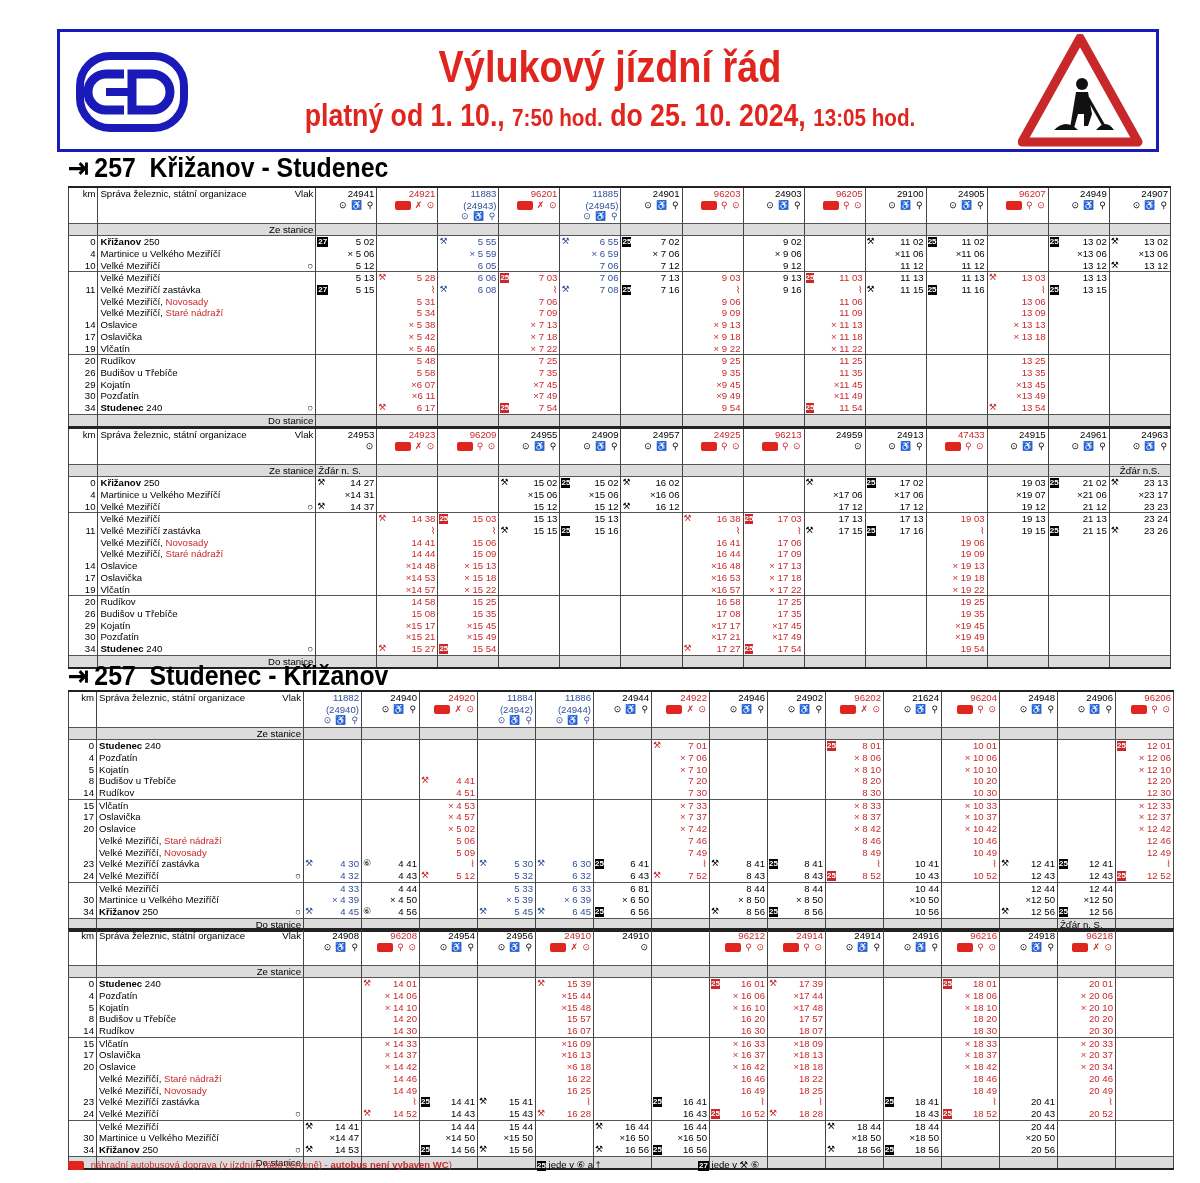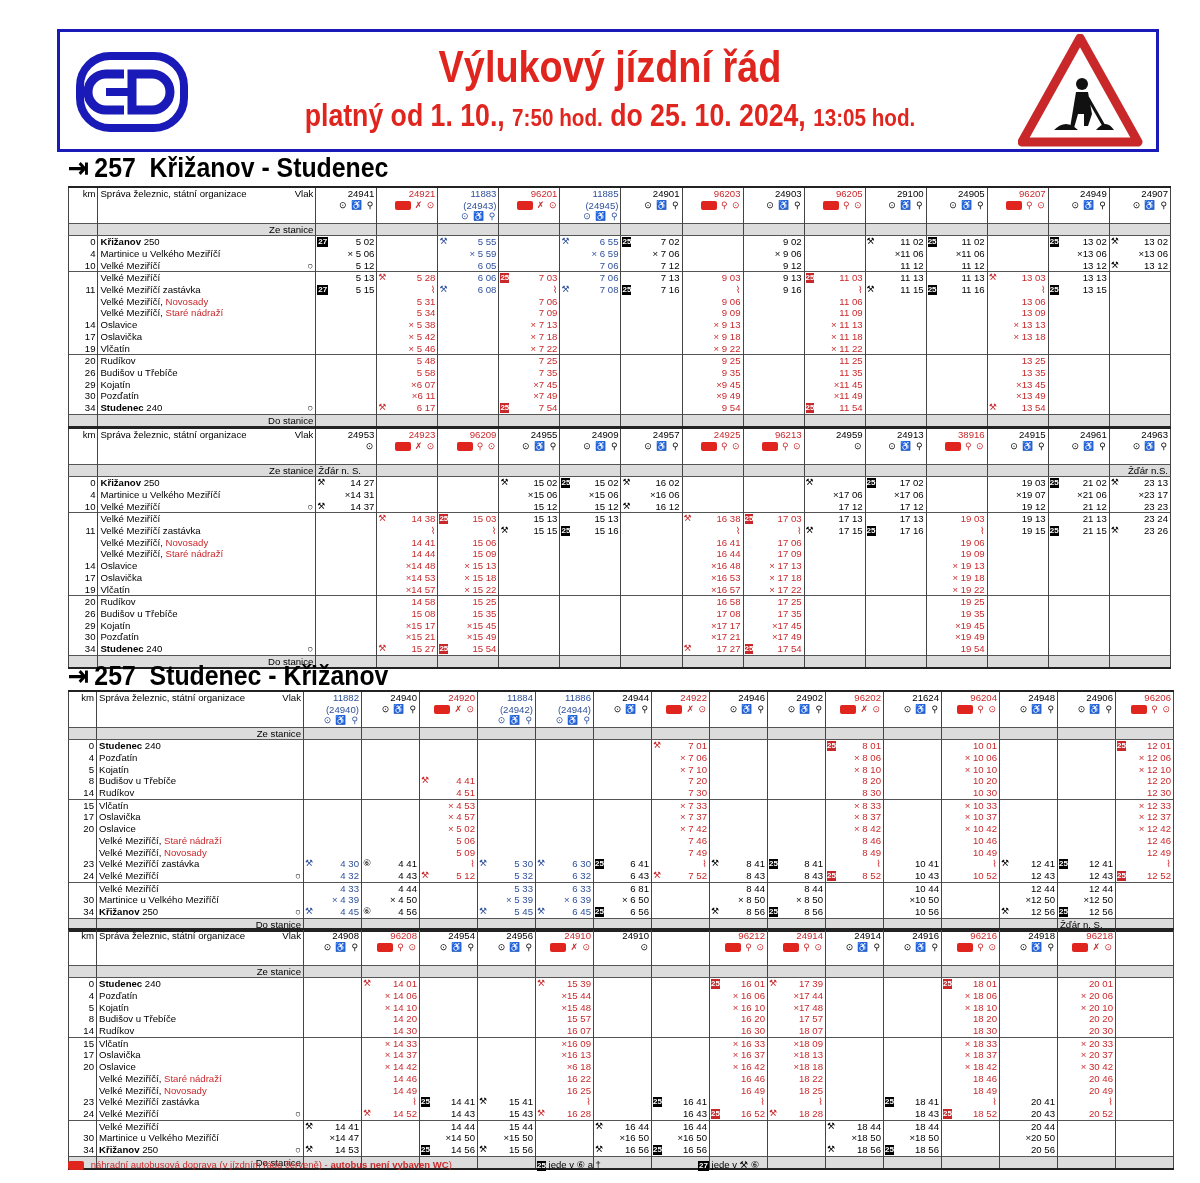--- a/index.html
+++ b/index.html
@@ -511,21 +511,21 @@
         </td>
         <td class="tn ">
           <span class="num">24959</span>
           <span class="icons">⊙</span>
         </td>
         <td class="tn ">
           <span class="num">24913</span>
           <span class="icons">⊙ ♿ ⚲</span>
         </td>
         <td class="tn red">
-          <span class="num">38916</span>
+          <span class="num">47433</span>
           <span class="icons"><span class="busi"></span>⚲ ⊙</span>
         </td>
         <td class="tn ">
           <span class="num">24915</span>
           <span class="icons">⊙ ♿ ⚲</span>
         </td>
         <td class="tn ">
           <span class="num">24961</span>
           <span class="icons">⊙ ♿ ⚲</span>
         </td>
@@ -543,21 +543,21 @@
         <td style="text-align:left"></td>
         <td style="text-align:left"></td>
         <td style="text-align:left"></td>
         <td style="text-align:left"></td>
         <td style="text-align:left"></td>
         <td style="text-align:left"></td>
         <td style="text-align:left"></td>
         <td style="text-align:left"></td>
         <td style="text-align:left"></td>
         <td style="text-align:left"></td>
-        <td style="text-align:right">Žďár n.S.</td>
+        <td style="text-align:center">Žďár n.S.</td>
       </tr>
       <tr class="">
         <td class="km">0</td>
         <td><span class="bold">Křižanov</span> 250</td>
         <td class="cell "><span class="mk"><span>⚒</span></span>14 27</td>
         <td class="cell red"></td>
         <td class="cell red"></td>
         <td class="cell "><span class="mk"><span>⚒</span></span>15 02</td>
         <td class="cell "><span class="mk"><span class="b25">25</span></span>15 02</td>
         <td class="cell "><span class="mk"><span>⚒</span></span>16 02</td>
@@ -1503,21 +1503,21 @@
         <td class="cell "></td>
         <td class="cell red">×6 18</td>
         <td class="cell "></td>
         <td class="cell "></td>
         <td class="cell red">× 16 42</td>
         <td class="cell red">×18 18</td>
         <td class="cell "></td>
         <td class="cell "></td>
         <td class="cell red">× 18 42</td>
         <td class="cell "></td>
-        <td class="cell red">× 30 42</td>
+        <td class="cell red">× 20 34</td>
         <td class="cell "></td>
       </tr>
       <tr class="">
         <td class="km"></td>
         <td>Velké Meziříčí, <span class="rd">Staré nádraží</span></td>
         <td class="cell "></td>
         <td class="cell red">14 46</td>
         <td class="cell "></td>
         <td class="cell "></td>
         <td class="cell red">16 22</td>

